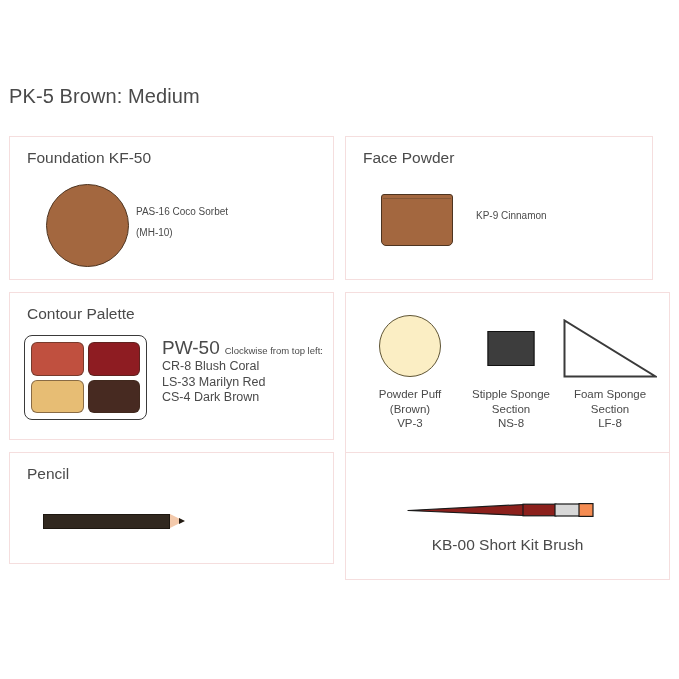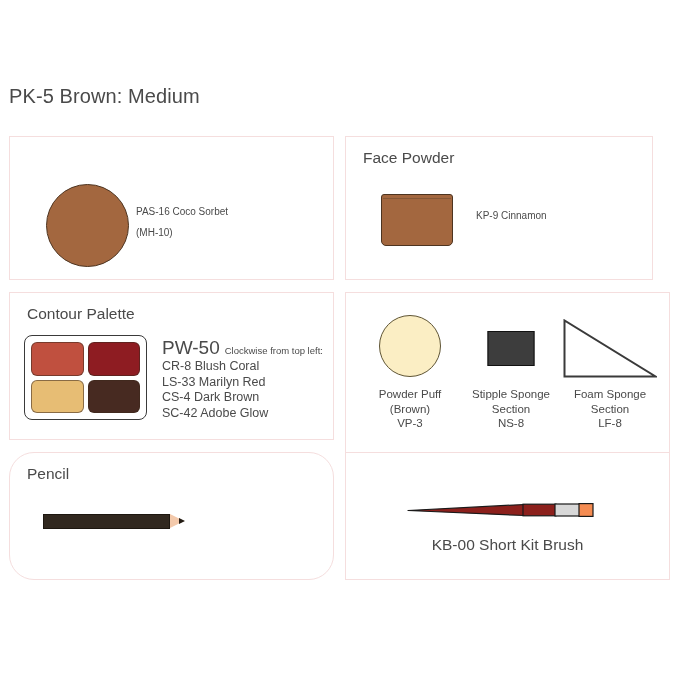--- a/index.html
+++ b/index.html
@@ -40,21 +40,21 @@
     font-size: 15.5px;
     color: #4a4a4a;
     white-space: nowrap;
   }
 
   
   #panel-foundation { left: 9px;   top: 136px; width: 325px; height: 144px; }
   #panel-powder     { left: 345px; top: 136px; width: 308px; height: 144px; }
   #panel-contour    { left: 9px;   top: 292px; width: 325px; height: 148px; }
   #panel-tools      { left: 345px; top: 292px; width: 325px; height: 176px; }
-  #panel-pencil     { left: 9px;   top: 452px; width: 325px; height: 128px; border-radius: 25px; }
+  #panel-pencil     { left: 9px;   top: 452px; width: 325px; height: 112px; }
   #panel-brush      { left: 345px; top: 452px; width: 325px; height: 128px; }
 
   .item-label {
     position: absolute;
     font-size: 10px;
     color: #4a4a4a;
     line-height: 21px;
   }
 
   
@@ -250,20 +250,21 @@
     font-size: 15.5px;
     color: #4a4a4a;
   }
 </style>
 </head>
 <body>
 
 <div id="kit-title">PK-5 Brown: Medium</div>
 
 <div class="panel" id="panel-foundation">
+  <div class="panel-title">Foundation KF-50</div>
   <div id="foundation-swatch" style="background: rgb(163, 103, 63);"></div>
   <div class="item-label" id="foundation-label" style="white-space:pre-line;">PAS-16 Coco Sorbet
 (MH-10)</div>
 </div>
 
 <div class="panel" id="panel-powder">
   <div class="panel-title">Face Powder</div>
   <div id="powder-swatch" style="background: rgb(163, 103, 63);"></div>
   <div class="item-label" id="powder-label">KP-9 Cinnamon</div>
 </div>
@@ -276,21 +277,20 @@
     <div class="pan" style="background: rgb(231, 189, 116);"></div>
     <div class="pan" style="background: rgb(71, 42, 33);"></div>
   </div>
   <div id="contour-text">
     <div>
       <span id="contour-code">PW-50</span><span id="contour-note">Clockwise from top left:</span>
     </div>
     <div class="shade-line">CR-8 Blush Coral</div>
     <div class="shade-line">LS-33 Marilyn Red</div>
     <div class="shade-line">CS-4 Dark Brown</div>
-    <div class="shade-line">SC-42 Adobe Glow</div>
   </div>
 </div>
 
 <div class="panel" id="panel-tools">
   <div class="tool" id="tool-puff">
     <div class="tool-art">
       <div id="puff-shape" style="background: rgb(251, 238, 196);"></div>
     </div>
     <div class="tool-caption">Powder Puff</div>
     <div class="tool-caption">(Brown)</div>

